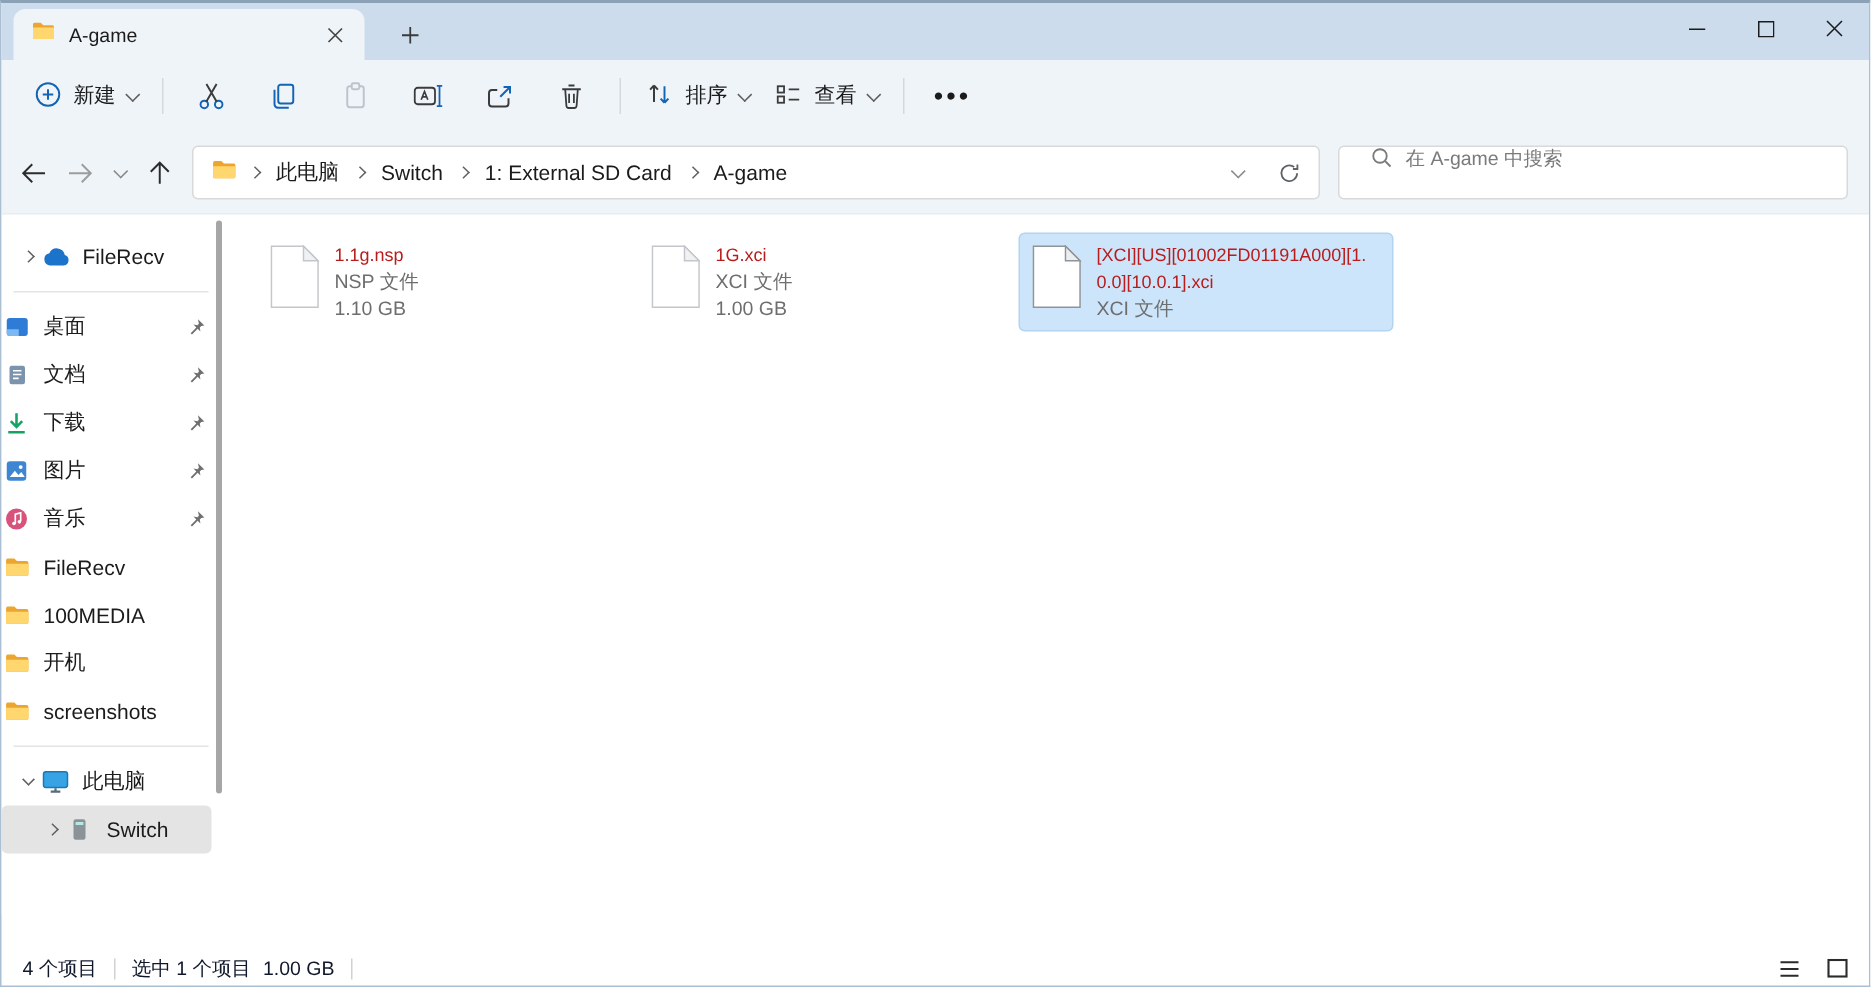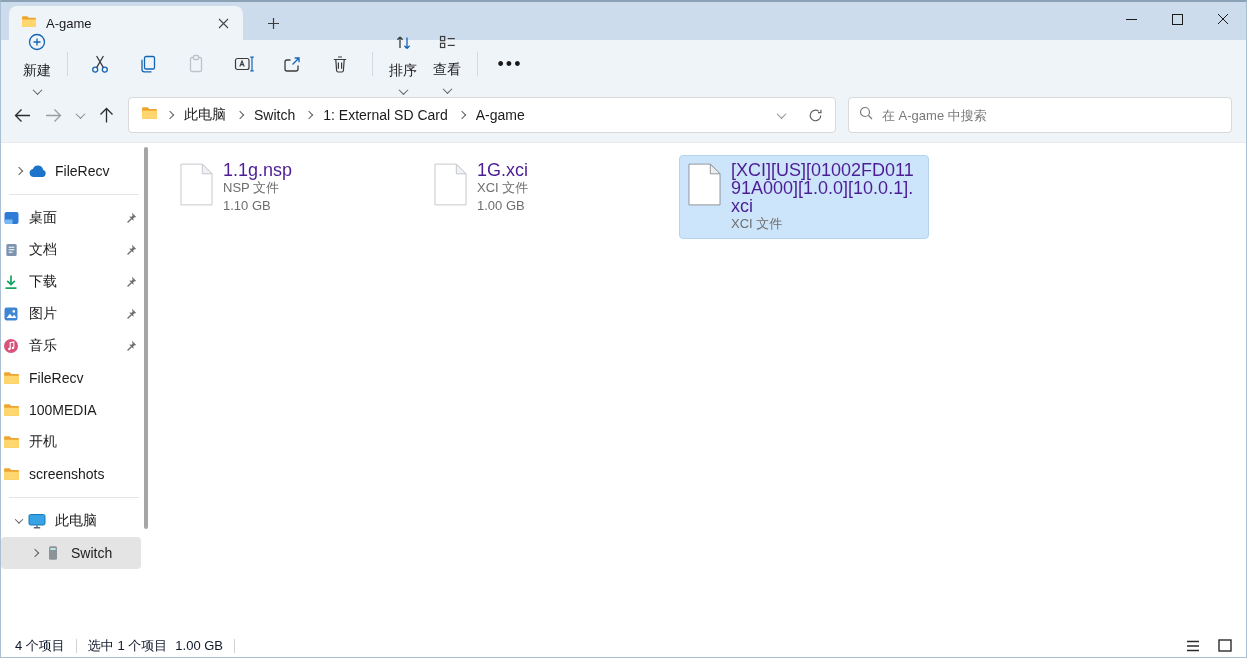--- a/index.html
+++ b/index.html
@@ -12,40 +12,40 @@
   .tab { width:234px; height:34px; margin-left:8px; background:#eff4f9; border-radius:8px 8px 0 0;
          display:flex; align-items:center; padding:0 8px 0 12px; }
   .tab-label { flex:1; margin-left:9px; font-size:13px; color:#1b1b1b; white-space:nowrap; overflow:hidden; }
   .tab-close { width:24px; height:24px; display:flex; align-items:center; justify-content:center; border-radius:4px; color:#444; font-size:14px; }
   .newtab { width:28px; height:28px; margin:0 0 3px 16px; display:flex; align-items:center; justify-content:center; color:#333; }
   .win-controls { margin-left:auto; display:flex; height:38px; align-self:flex-start; }
   .win-btn { width:46px; height:34px; display:flex; align-items:center; justify-content:center; }
 
   
   .toolbar { height:48px; background:#eff4f9; display:flex; align-items:center; padding-left:14px; flex-shrink:0; }
-  .tb-btn { display:flex; align-items:center; gap:8px; padding:6px 8px; border-radius:4px; font-size:14px; color:#1b1b1b;flex-direction:column; }
+  .tb-btn { display:flex; align-items:center; gap:8px; padding:6px 8px; border-radius:4px; font-size:14px; color:#1b1b1b; }
   .tb-icon-btn { width:48px; height:36px; display:flex; align-items:center; justify-content:center; border-radius:4px; }
   .tb-div { width:1px; height:24px; background:#d3d9de; margin:0 8px; }
   .chev { display:inline-block; width:7px; height:7px; border-right:1.4px solid #5f5f5f; border-bottom:1.4px solid #5f5f5f; }
   .chev.down { transform:rotate(45deg) translate(-1px,-1px); }
   .chev.right { transform:rotate(-45deg); }
   .more-dots { font-size:18px; letter-spacing:2px; color:#1b1b1b; line-height:10px; }
 
   
   .addressrow { height:54px; background:#eff4f9; display:flex; align-items:center; padding:0 14px 0 6px; flex-shrink:0; }
   .nav-btn { width:31px; height:32px; display:flex; align-items:center; justify-content:center; border-radius:4px; }
   .nav-chev { width:22px; height:32px; display:flex; align-items:center; justify-content:center; }
   .addressbar { flex:1; height:36px; margin-left:6px; background:#fff; border:1px solid #d9d9d9; border-radius:4px;
                 display:flex; align-items:center; padding:0 6px 0 12px; min-width:0; }
   .crumb-sep { width:6px; height:6px; border-right:1.3px solid #606060; border-bottom:1.3px solid #606060; transform:rotate(-45deg); margin:0 9px; flex-shrink:0; }
   .crumb { font-size:14px; color:#1b1b1b; white-space:nowrap; padding:3px 2px; border-radius:3px; }
   .ab-right { margin-left:auto; display:flex; align-items:center; gap:6px; }
   .ab-btn { width:28px; height:28px; display:flex; align-items:center; justify-content:center; border-radius:4px; }
-  .searchbox { width:384px; height:36px; margin-left:12px; background:#fff; border:1px solid #d9d9d9; border-radius:4px;
-               display:flex; align-items:center; padding:0 10px; gap:9px; flex-shrink:0; }
+  .searchbox { width:340px; height:36px; margin-left:12px; background:#fff; border:1px solid #d9d9d9; border-radius:4px;
+               display:flex; align-items:flex-start; padding:0 21px; gap:9px; flex-shrink:0; }
   .searchbox input { border:none; outline:none; flex:1; font-size:13px; color:#1b1b1b; font-family:inherit; background:transparent; }
   .searchbox input::placeholder { color:#7a7a7a; }
 
   
   .content { flex:1; display:flex; background:#fff; border-top:1px solid #e8ecf0; position:relative; min-height:0; }
   .sidebar { width:150px; flex-shrink:0; padding-top:12px; position:relative; }
   .sb-row { height:32px; display:flex; align-items:center; font-size:14px; color:#1b1b1b; position:relative; }
   .sb-chev { width:16px; margin-left:10px; display:flex; justify-content:center; }
   .sb-chev .chev { width:6px; height:6px; border-color:#5f5f5f; }
   .sb-icon { width:20px; display:flex; justify-content:center; margin-right:8px; flex-shrink:0; }
@@ -55,21 +55,21 @@
   .sb-div { height:1px; background:#e4e4e4; margin:7px 12px 7px 8px; }
   .sb-row.selected { background:#e4e4e4; border-radius:4px; margin-right:10px; }
   .sb-scrollbar { position:absolute; right:3px; top:4px; width:4px; height:382px; background:#a6a6a6; border-radius:2px; }
 
   
   .main { flex:1; padding:12px 0 0 20px; display:flex; align-items:flex-start; gap:4px; min-width:0; }
   .tile { width:250px; display:flex; gap:10px; padding:5px 8px; border:1px solid transparent; border-radius:4px; flex-shrink:0; }
   .tile.selected { background:#cce5fa; border-color:#b3d4ef; }
   .tile .ficon { flex-shrink:0; margin-top:2px; }
   .ftext { min-width:0; }
-  .fname { font-size:18px; color:#4c1d95; line-height:18px; word-break:break-all; }
+  .fname { font-size:12px; color:#b91c1c; line-height:18px; word-break:break-all; }
   .fmeta { font-size:13px; color:#6e6e6e; line-height:18px; white-space:nowrap; }
 
   
   .statusbar { height:23px; display:flex; align-items:center; padding:0 10px 0 14px; gap:11px; font-size:13px; color:#0f172a; flex-shrink:0;margin-top:24px; }
   .s-div { width:1px; height:14px; background:#d2d2d2; }
   .s-right { margin-left:auto; display:flex; align-items:center; gap:10px; }
   .s-viewbtn { width:22px; height:20px; display:flex; align-items:center; justify-content:center; }
 </style>
 </head>
 <body>

